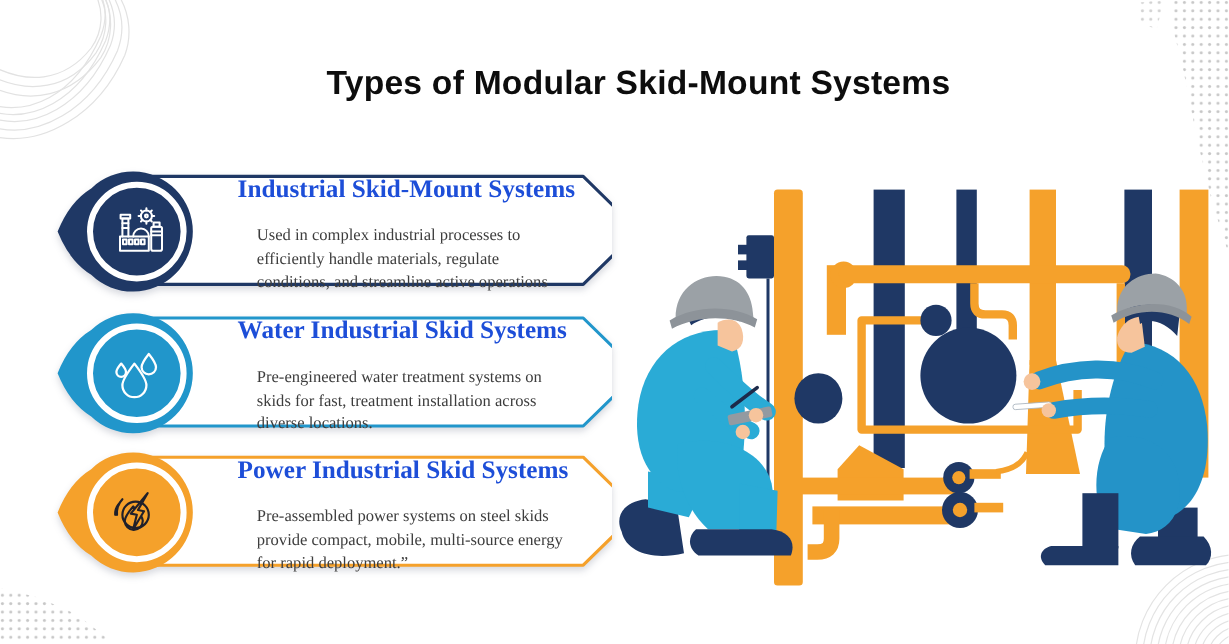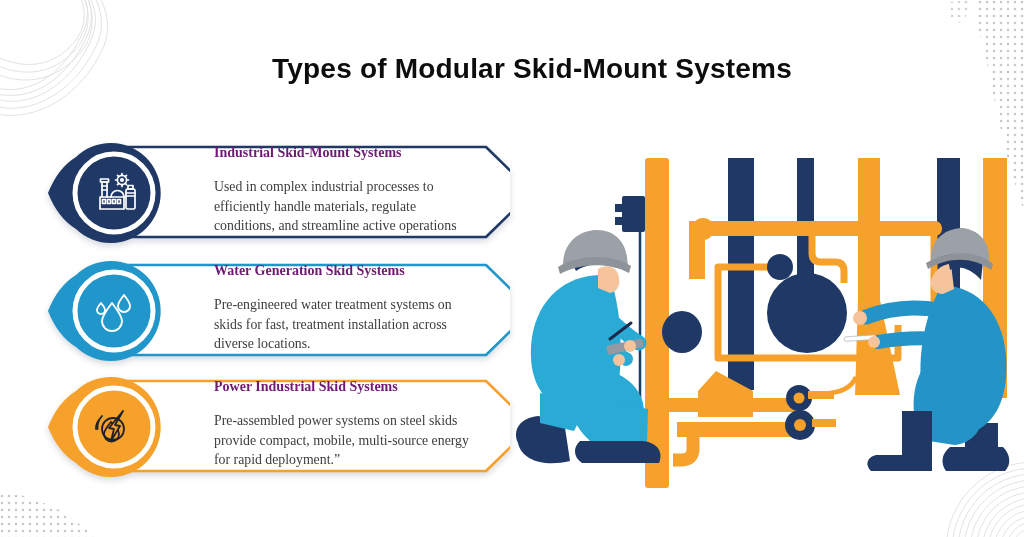--- a/index.html
+++ b/index.html
@@ -6,21 +6,21 @@
   #stage{position:relative;width:1024px;height:537px;background:#ffffff;overflow:hidden;
          font-family:"Liberation Serif", serif;}
   .deco{position:absolute;pointer-events:none;}
   #page-title{position:absolute;top:34px;left:0;width:1024px;text-align:center;
     padding-left:40px;box-sizing:border-box;
     font-family:"Liberation Sans", sans-serif;font-weight:800;font-size:28px;
     letter-spacing:.2px;color:#0d0d0d;}
   .card{position:absolute;left:40px;width:470px;height:122px;}
   .card-svg{position:absolute;left:0;top:0;filter:drop-shadow(0 3px 3px rgba(30,40,70,.18));}
   .card-text{position:absolute;left:158px;top:10px;width:296px;}
-  .card-title{font-size:14px;font-weight:bold;color:#701a75;margin:0 0 6px 16px;}
+  .card-title{font-size:21px;font-weight:bold;color:#1d4ed8;margin:0 0 6px 0;}
   .card-desc{font-size:13.8px;line-height:1.42;color:#3d3d3d;margin:16px;}
   #card-industrial{top:135px;} #card-water{top:253px;} #card-power{top:369px;}
 </style>
 </head>
 <body>
 
 <div id="stage">
 
   <svg class="deco" style="left:0;top:0;" width="160" height="125" viewBox="0 0 160 125">
     <g fill="none" stroke="#e2e2e2" stroke-width="1">
@@ -107,21 +107,21 @@
       <polygon points="74,12 446,12 492,57 446,102 74,102" fill="#ffffff" stroke="#2196cb" stroke-width="2.6" stroke-linejoin="round"></polygon>
       <path d="M 8 58 Q 18 33 36 22 A 50 50 0 1 1 36 94 Q 18 83 8 58 Z" fill="#2196cb"></path>
       <circle cx="74" cy="58" r="39" fill="none" stroke="#ffffff" stroke-width="5"></circle>
       <g transform="translate(74,58)" fill="none" stroke="#ffffff" stroke-width="1.9" stroke-linecap="round" stroke-linejoin="round">
         <path d="M -2 -8 C -9 1 -12 6 -12 10 a 10 10 0 0 0 20 0 C 8 6 5 1 -2 -8 Z"></path>
         <path d="M 10 -16 c -4 5 -6 8 -6 11 a 6 6 0 0 0 12 0 c 0 -3 -2 -6 -6 -11 Z"></path>
         <path d="M -13 -8 c -2.5 3 -4 5 -4 7 a 4 4 0 0 0 8 0 c 0 -2 -1.5 -4 -4 -7 Z"></path>
       </g>
     </svg>
     <div class="card-text">
-      <p class="card-title">Water Generation Skid Systems</p>
+      <p class="card-title">Water Industrial Skid Systems</p>
       <p class="card-desc">Pre-engineered water treatment systems on skids for fast, treatment installation across diverse locations.</p>
     </div>
   </div>
 
   <div class="card" id="card-power">
     <svg class="card-svg" width="470" height="122" viewBox="0 0 470 122">
       <polygon points="74,12 446,12 492,57 446,102 74,102" fill="#ffffff" stroke="#f5a12b" stroke-width="2.6" stroke-linejoin="round"></polygon>
       <path d="M 8 58 Q 18 33 36 22 A 50 50 0 1 1 36 94 Q 18 83 8 58 Z" fill="#f5a12b"></path>
       <circle cx="74" cy="58" r="39" fill="none" stroke="#ffffff" stroke-width="5"></circle>
       <g transform="translate(74,58)" fill="none" stroke="#20202a" stroke-width="1.8" stroke-linecap="round" stroke-linejoin="round">

